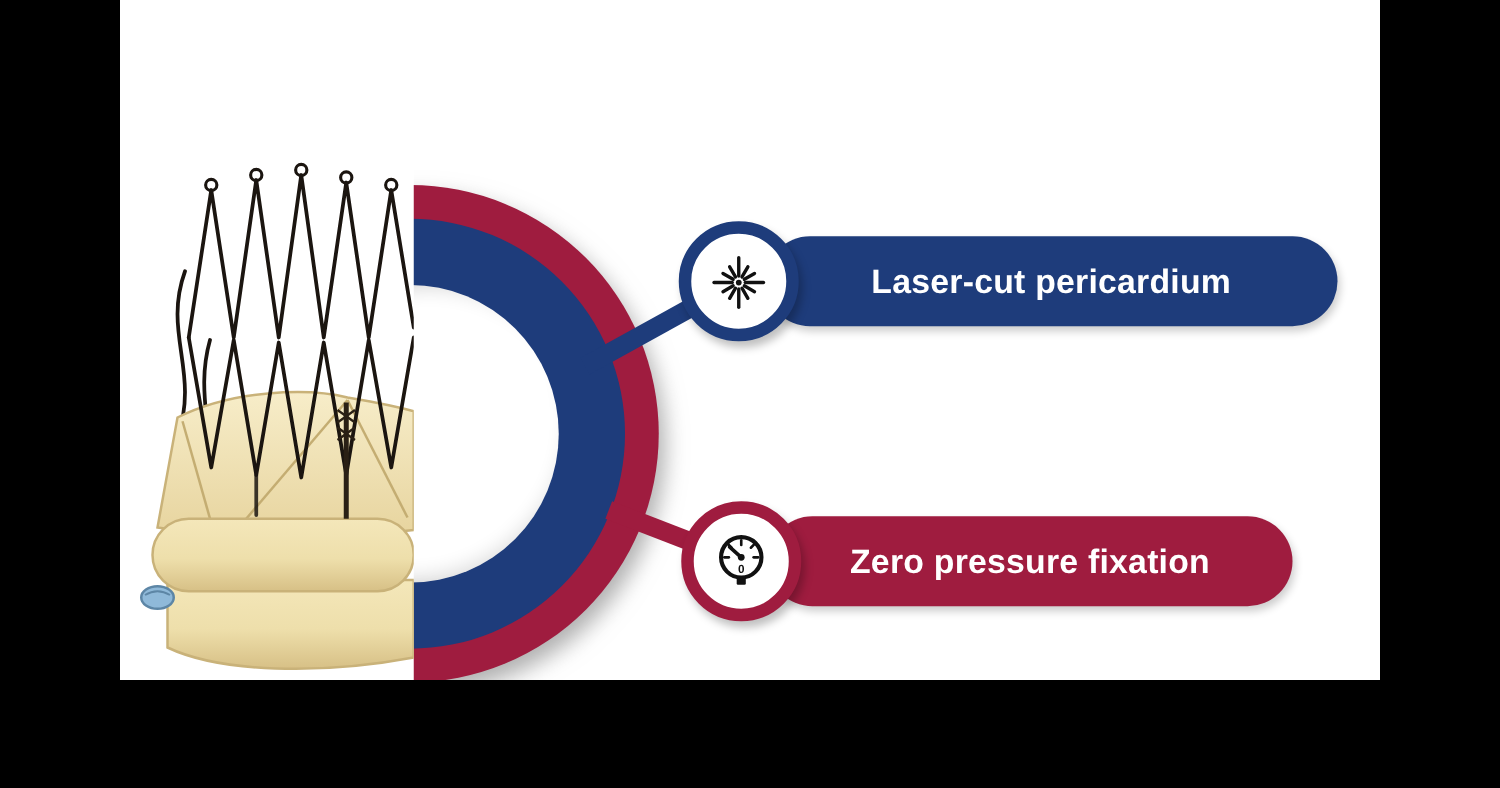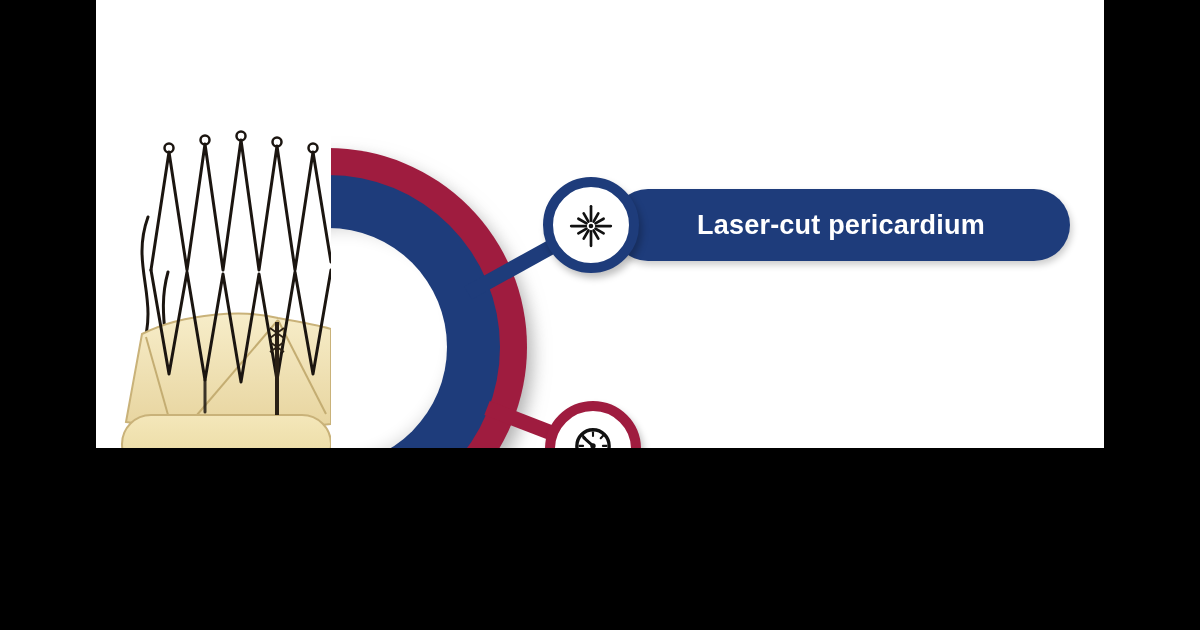--- a/index.html
+++ b/index.html
@@ -1,17 +1,17 @@
 <!DOCTYPE html>
 <html style="--red: #9f1c3f; --blue: #1e3c7b;"><head>
 <meta charset="utf-8">
 <style>
   html,body{margin:0;padding:0;background:#000;}
   .canvas{
-    position:relative;width:1200px;height:448px;background:#000;
+    position:relative;width:1200px;height:544px;background:#000;
     overflow:hidden;font-family:"Liberation Sans",sans-serif;
   }
   .stage{position:absolute;left:96px;top:0;width:1008px;height:630px;background:#fff;}
   .bar{position:absolute;top:0;width:96px;height:630px;background:#000;}
   .bar.left{left:0;} .bar.right{left:1104px;}
 
   
   .ring{
     position:absolute;left:129px;top:148px;width:398px;height:398px;border-radius:50%;
     background:var(--red,#9f1c3f);z-index:1;
@@ -117,20 +117,23 @@
       <g>
         <ellipse cx="30" cy="356" rx="13" ry="9" fill="#8fb9d9" stroke="#5d86a6" stroke-width="2"></ellipse>
         <path d="M20 354 Q30 348 40 354" fill="none" stroke="#5d86a6" stroke-width="1.6"></path>
       </g>
     </svg>
   </div>
 
   <div class="pill pill-blue">
     <span>Laser-cut pericardium</span>
   </div>
+  <div class="pill pill-red">
+    <span>Zero pressure fixation</span>
+  </div>
 
   <div class="node node-blue">
     <svg viewBox="0 0 48 48">
       <g stroke="#111" stroke-width="2.6" stroke-linecap="round">
         <line x1="29" y1="25" x2="43" y2="25"></line>
         <line x1="28.3" y1="22.5" x2="36.1" y2="18"></line>
         <line x1="26.5" y1="20.7" x2="31" y2="12.9"></line>
         <line x1="24" y1="20" x2="24" y2="6"></line>
         <line x1="21.5" y1="20.7" x2="17" y2="12.9"></line>
         <line x1="19.7" y1="22.5" x2="11.9" y2="18"></line>

